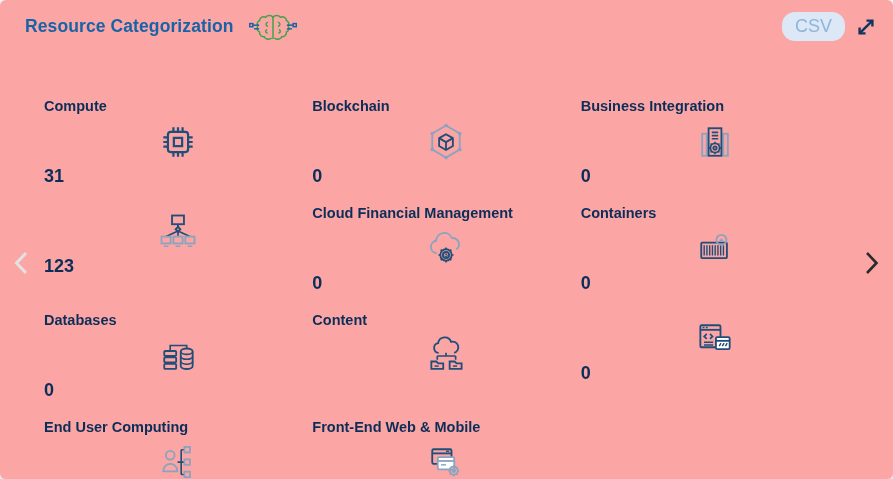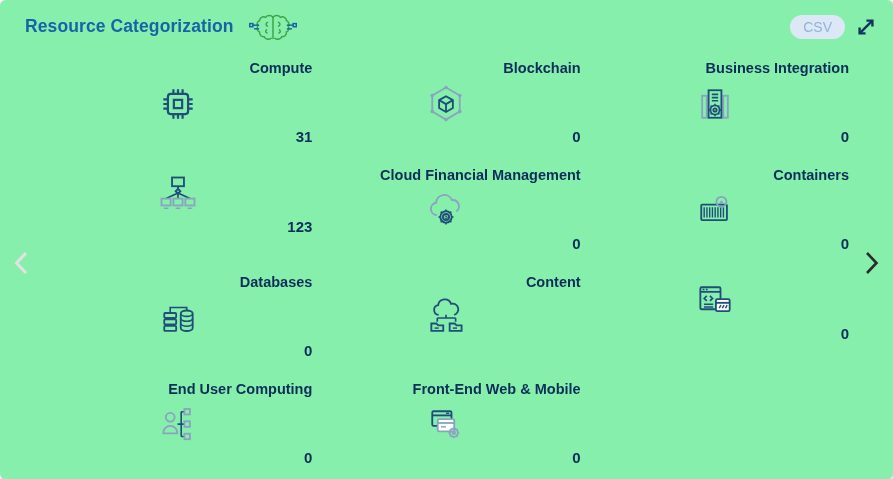--- a/index.html
+++ b/index.html
@@ -1,20 +1,20 @@
 <!DOCTYPE html>
 <html><head>
 <meta charset="utf-8">
 <style>
   * { box-sizing: border-box; margin: 0; padding: 0; }
   html, body { background: #fff; font-family: "Liberation Sans", sans-serif; }
   .card {
     position: relative;
     width: 893px; height: 479px;
-    background: #86efac;
+    background: #fca5a5;
     border-radius: 6px;
     box-shadow: 0 1px 5px rgba(0,0,0,0.28);
     overflow: hidden;
   }
   
   .header {
     display: flex; align-items: center;
     padding: 9px 16px 0 25px;
     height: 44px;
   }
@@ -23,21 +23,21 @@
     color: #1763A8;
     letter-spacing: 0.1px;
   }
   .title-icon { margin-left: 16px; display: inline-flex; align-items: center; }
   .header-spacer { flex: 1; }
   .csv-button {
     background: #DCE8F5;
     color: #8FB4D9;
     border: none;
     font-family: "Liberation Sans", sans-serif;
-    font-size: 14px;
+    font-size: 18px;
     padding: 4px 13px;
     border-radius: 13px;
     cursor: pointer;
   }
   .expand-button {
     background: none; border: none; cursor: pointer;
     margin-left: 10px; padding: 0;
     display: inline-flex; align-items: center;
   }
   
@@ -50,31 +50,31 @@
     flex: none;
   }
   .nav-btn { background: none; border: none; padding: 2px; cursor: pointer; display: inline-flex; }
   .grid {
     flex: 1;
     display: grid;
     grid-template-columns: repeat(3, 1fr);
     grid-auto-rows: 107px;
     padding-top: 6px;
   }
-  .cell { text-align: right; padding-top: 8px; }
+  .cell { text-align: left; padding-top: 8px; margin-top: 38px; }
   .cell-label {
     font-size: 14.5px; font-weight: 700; color: #0B2E59;
     line-height: 17px;
   }
   .cell-icon {
     height: 49px; display: flex; align-items: center; justify-content: center;
     margin-top: 2px;
   }
   .cell-count {
-    font-size: 15px; font-weight: 700; color: #0B2E59;
+    font-size: 18px; font-weight: 700; color: #0B2E59;
   }
   svg { display: block; }
 </style>
 </head>
 <body>
 
 <div class="card">
 
   <div class="header">
     <span class="title">Resource Categorization</span>

